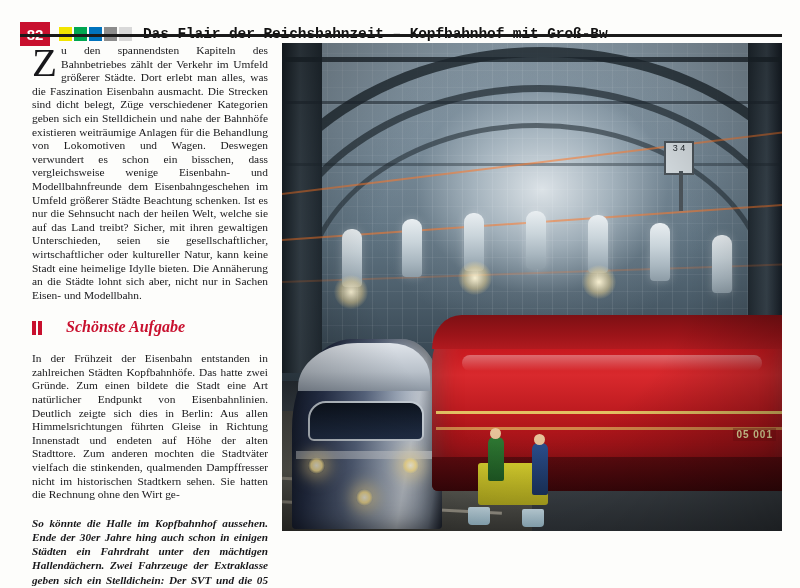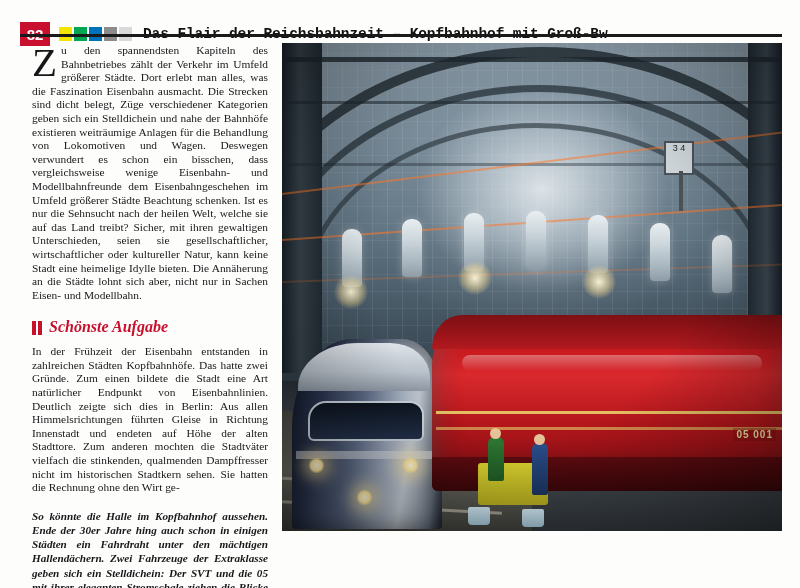--- a/index.html
+++ b/index.html
@@ -93,42 +93,42 @@
     font-size: 41px;
     line-height: 33px;
     font-weight: normal;
     padding: 2px 4px 0 0;
     color: #17171a;
   }
   .section-head {
     margin-top: 16px;
     display: flex;
     align-items: center;
-    gap: 7px;
+    gap: 24px;
   }
   .section-bars {
     display: flex;
     gap: 2px;
     margin-top: 2px;
   }
   .section-bars i {
     display: block;
     width: 4px;
     height: 14px;
     background: #c8102e;
   }
   .section-title {
     font-family: "Liberation Serif", serif;
     font-style: italic;
     font-weight: bold;
     font-size: 16px;
     color: #c8102e;
   }
   .para2 {
-    margin-top: 9px;
+    margin-top: 16px;
   }
   .caption {
     margin-top: 14px;
     font-family: "Liberation Serif", serif;
     font-style: italic;
     font-weight: bold;
     font-size: 11.2px;
     line-height: 14.2px;
     color: #17171a;
     text-align: justify;

